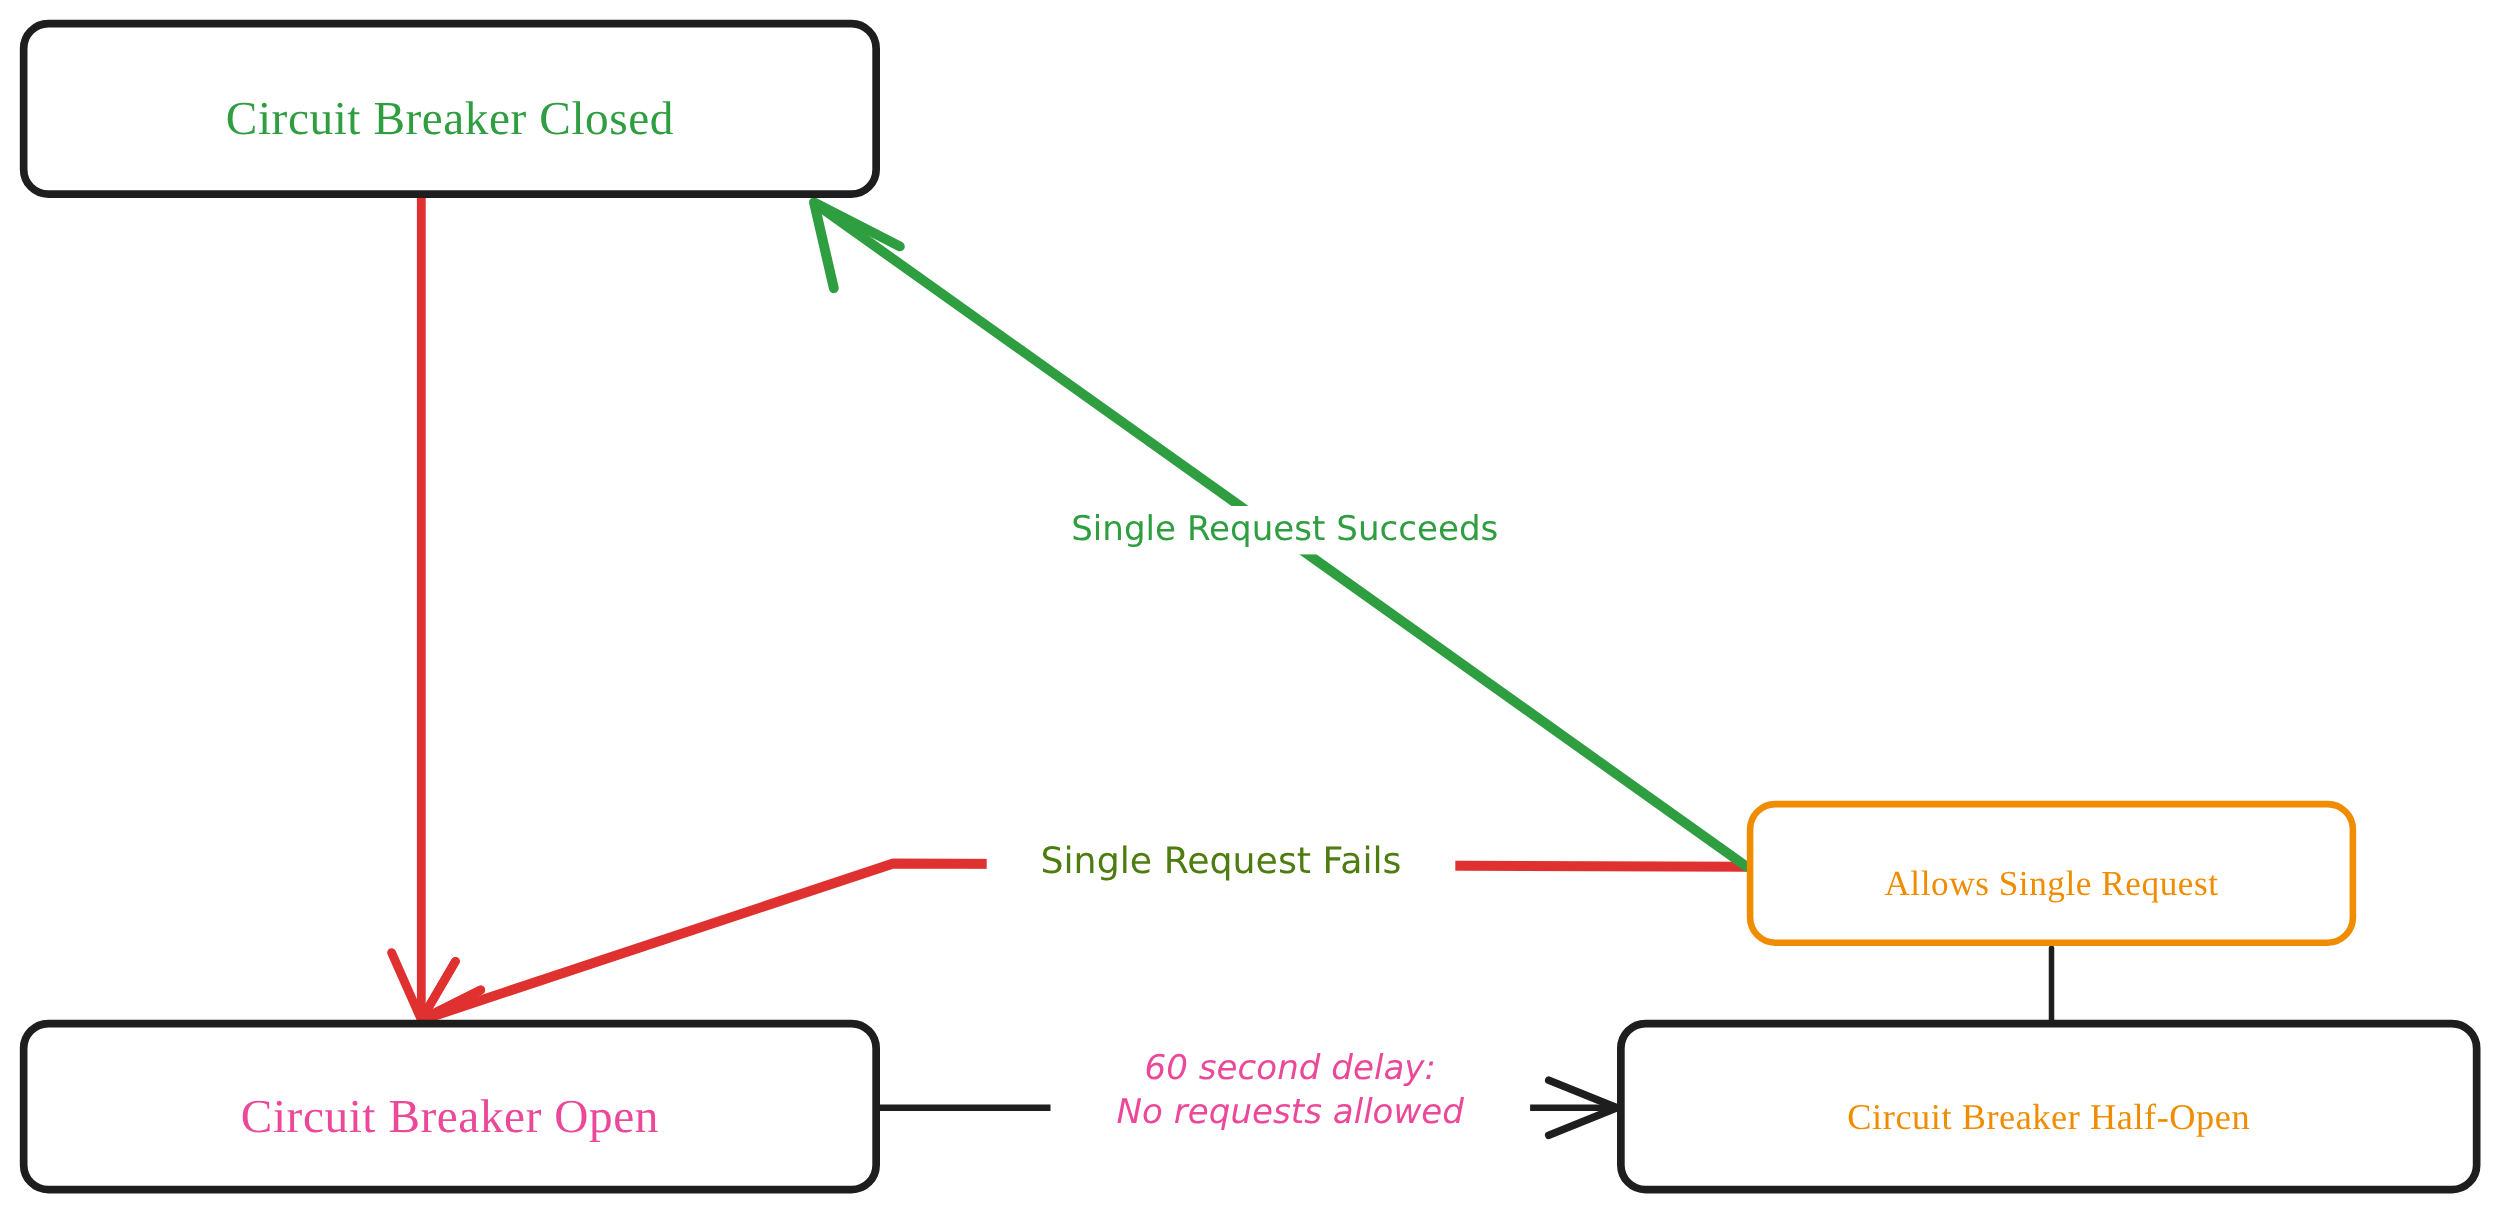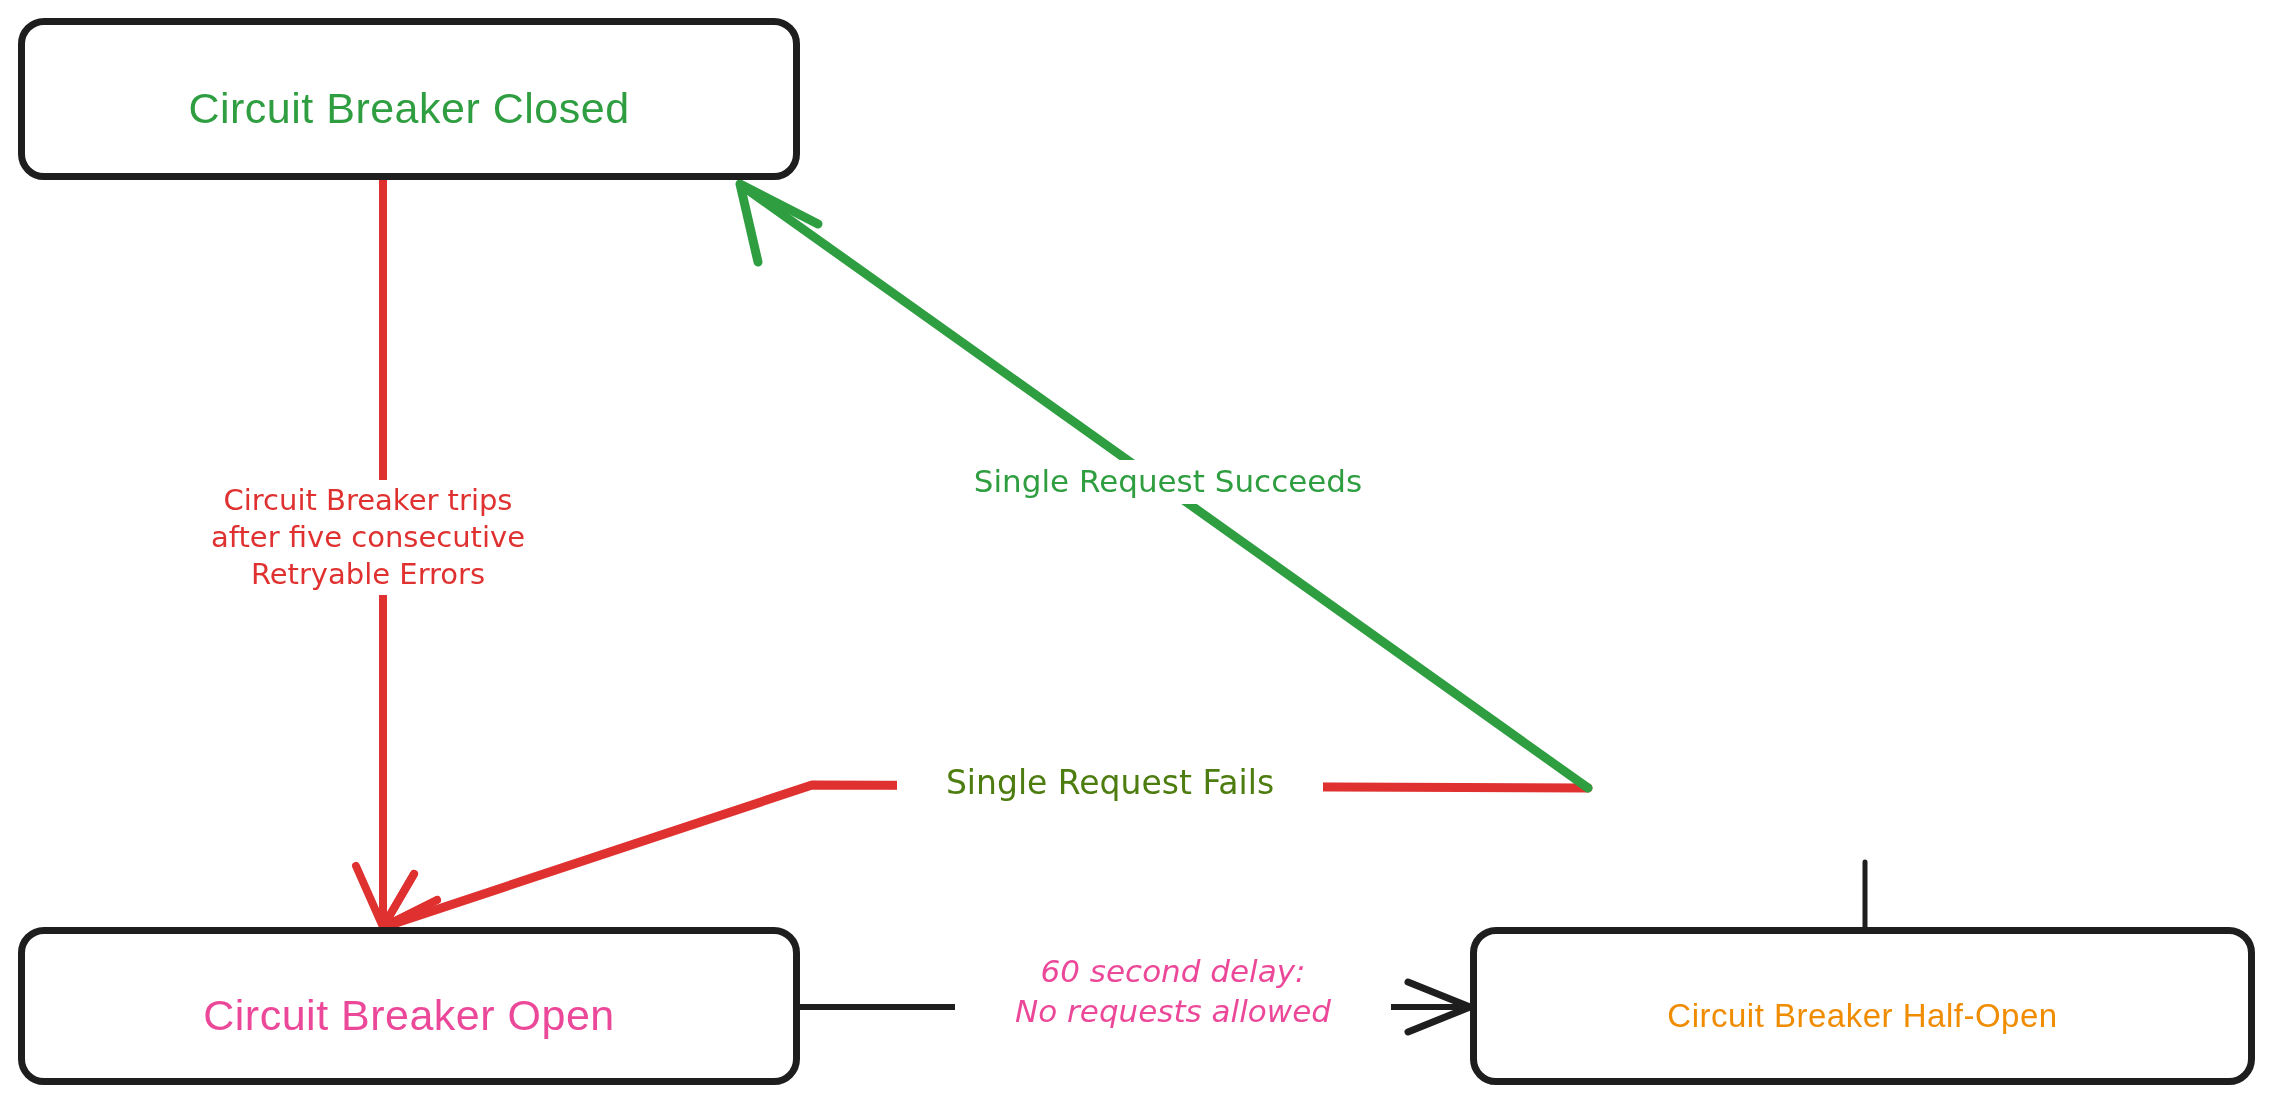--- a/index.html
+++ b/index.html
@@ -25,21 +25,21 @@
     border-radius: 26px;
     z-index: 3;
   }
   .node-black {
     border: 7px solid #1e1e1e;
   }
   .node-orange {
     border: 6px solid #f08c00;
   }
   .node-label {
-    font-family: Liberation Sans, sans-serif;
+    font-family: Liberation Serif, serif;
     font-weight: 400;
     letter-spacing: 0.5px;
     white-space: nowrap;
     line-height: 1.1;
     margin-top: 20px;
   }
   #node-closed      { left: 18px;   top: 18px;   width: 782px; height: 162px; }
   #node-open        { left: 18px;   top: 927px;  width: 782px; height: 158px; }
   #node-halfopen    { left: 1470px; top: 927px;  width: 785px; height: 158px; }
   #node-allows      { left: 1588px; top: 728px;  width: 554px; height: 132px; }
@@ -124,24 +124,24 @@
   </div>
 
   <div class="node node-black" id="node-open">
     <span class="node-label lbl-open">Circuit Breaker Open</span>
   </div>
 
   <div class="node node-black" id="node-halfopen">
     <span class="node-label lbl-halfopen">Circuit Breaker Half-Open</span>
   </div>
 
+  <div class="node node-orange" id="node-allows">
+    <span class="node-label lbl-allows">Allows Single Request</span>
+  </div>
 
-  <div class="edge-label" id="label-trips">Circuit Breaker trips
-after five consecutive
-Retryable Errors</div>
 
   <div class="edge-label" id="label-succeeds">Single Request Succeeds</div>
 
   <div class="edge-label" id="label-fails">Single Request Fails</div>
 
   <div class="edge-label" id="label-delay">60 second delay:
 No requests allowed</div>
 
 </div>
 

